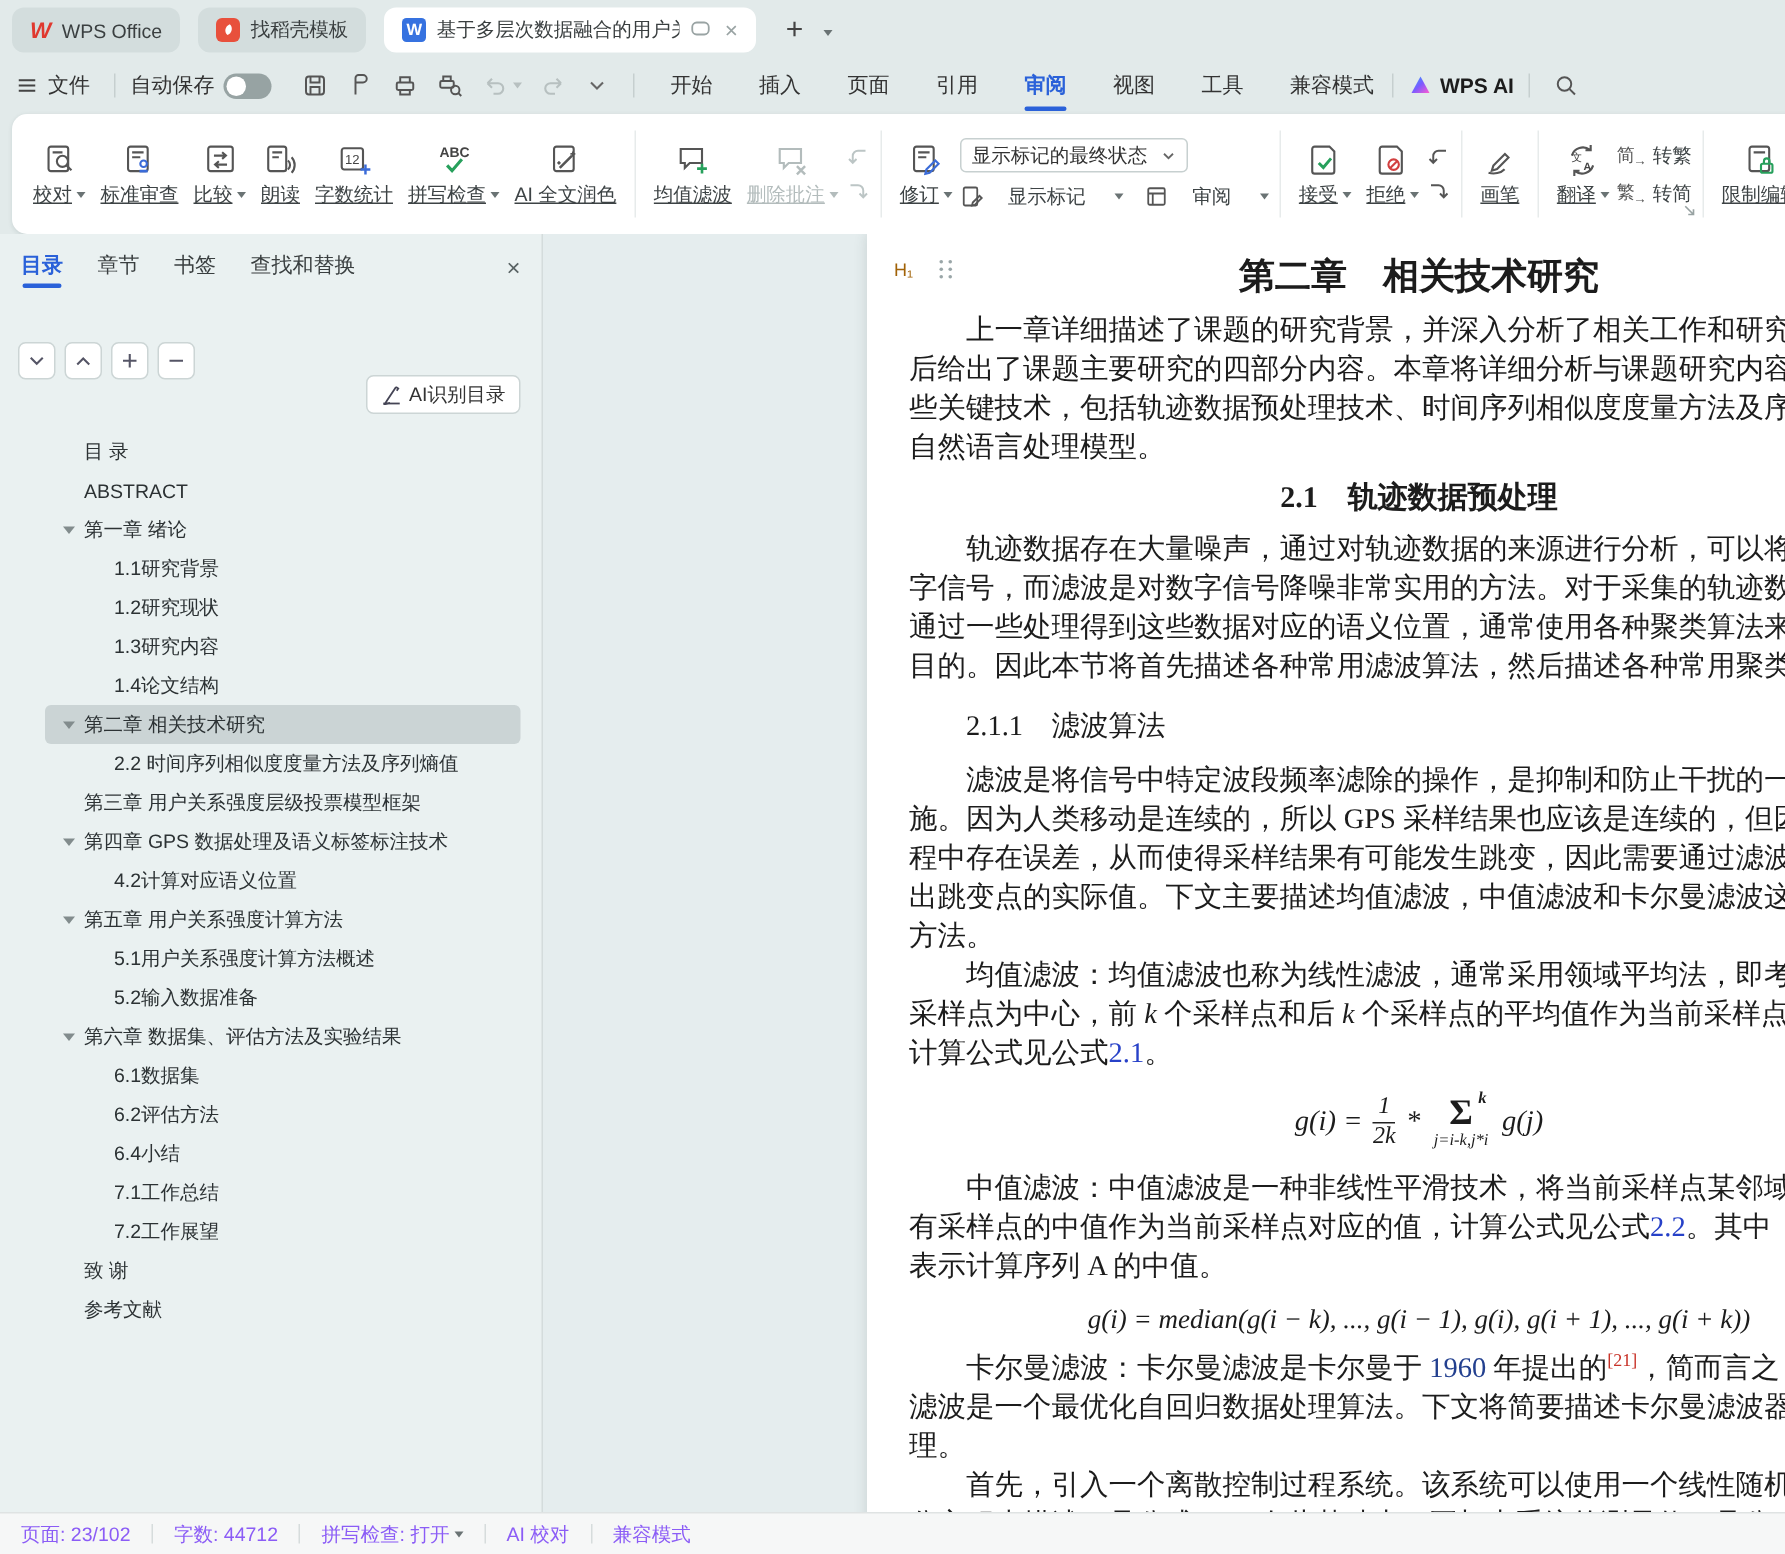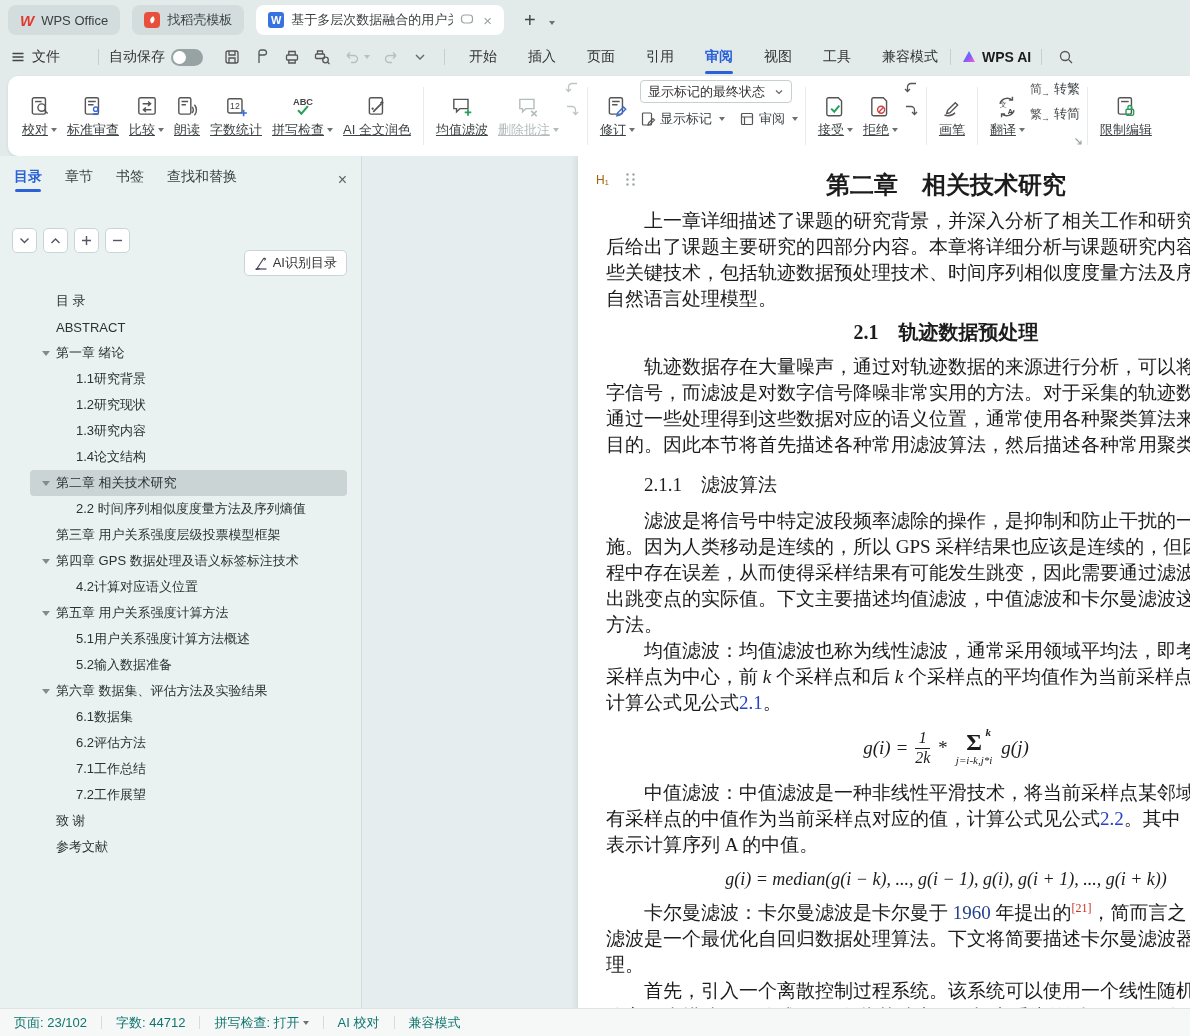--- a/index.html
+++ b/index.html
@@ -14,21 +14,21 @@
   .wps-logo{color:#e0392f;font-weight:800;font-style:italic;font-size:15px;}
   .docer-ic{width:16px;height:16px;border-radius:4px;background:#e8503c;display:flex;align-items:center;justify-content:center;}
   .docw{width:16px;height:16px;border-radius:3px;background:#3672e0;color:#fff;font-weight:bold;
     font-size:11px;display:flex;align-items:center;justify-content:center;}
   .tab-t{max-width:162px;overflow:hidden;white-space:nowrap;}
   .tab-x{color:#9aa4a4;font-size:15px;margin-left:2px;}
   .newtab{font-size:20px;color:#444;margin:0 10px 0 8px;line-height:20px;}
   
   .menubar{position:absolute;top:40px;left:0;right:0;height:34px;display:flex;align-items:center;
     padding-left:10px;font-size:14px;color:#333;}
-  .mb-file{display:flex;align-items:center;gap:6px;margin-right:28px;justify-content:flex-end;}
+  .mb-file{display:flex;align-items:center;gap:6px;margin-right:6px;justify-content:flex-end;}
   .vdiv{width:1px;height:16px;background:#c6cfcf;margin:0 10px;}
   .autosave{display:flex;align-items:center;gap:6px;margin-right:14px;}
   .toggle{width:32px;height:17px;border-radius:9px;background:#97a3a3;position:relative;}
   .toggle .knob{position:absolute;left:2px;top:2px;width:13px;height:13px;border-radius:50%;background:#fff;}
   .qbtn{display:flex;align-items:center;margin:0 6px;color:#555;}
   .qbtn.dis{color:#b7c0c0;}
   .mb-items{display:flex;align-items:center;gap:27px;margin-left:12px;}
   .mb-it{padding:4px 2px;position:relative;}
   .mb-it.active{color:#2a61d9;font-weight:bold;}
   .mb-it.active:after{content:"";position:absolute;left:2px;right:2px;bottom:-4px;height:3px;border-radius:2px;background:#2a61d9;}
@@ -37,24 +37,24 @@
     border-top:4px solid #6a7374;display:inline-block;margin-left:3px;}
   
   .ribbon{position:absolute;top:76px;left:8px;width:1380px;height:80px;background:#fff;border-radius:10px;
     box-shadow:0 1px 3px rgba(80,100,100,.15);display:flex;align-items:center;padding:4px 4px;}
   .rgroup{display:flex;align-items:center;height:100%;padding:0 5px;position:relative;}
   .gsep{width:1px;height:58px;background:#e7ebeb;margin:0 2px;flex:none;}
   .rb{display:flex;flex-direction:column;align-items:center;justify-content:center;gap:4px;
     padding:3px 5px;border-radius:4px;color:#3d4345;font-size:13px;flex:none;}
   .rb .lbl{display:flex;align-items:center;white-space:nowrap;line-height:14px;text-decoration:underline;}
   .rb.dis{color:#b3bcbc;}
-  .rcol{display:flex;flex-direction:column;gap:7px;height:100%;}
+  .rcol{display:flex;flex-direction:column;justify-content:center;gap:7px;height:100%;}
   .rsm{display:flex;align-items:center;color:#555;}
   .rsm.dis{color:#bcc5c5;}
-  .hbtn{display:flex;align-items:center;gap:4px;font-size:13px;color:#3d4345;white-space:nowrap;}
+  .hbtn{display:flex;align-items:center;gap:16px;font-size:13px;color:#3d4345;white-space:nowrap;}
   .select{width:152px;height:23px;border:1px solid #c7d0d0;border-radius:4px;background:#fff;
     display:flex;align-items:center;justify-content:space-between;padding:0 7px;font-size:13px;color:#333;white-space:nowrap;}
   .hrow{display:flex;align-items:center;gap:14px;}
   .launcher{position:absolute;right:2px;bottom:2px;color:#98a2a2;}
   .trrow{display:flex;align-items:center;gap:4px;font-size:13px;color:#3d4345;white-space:nowrap;}
   .trglyph{font-size:12px;color:#555;display:flex;align-items:flex-end;}
   .trglyph .arr{font-size:9px;margin-left:-1px;}
   svg.ic{width:24px;height:24px;}
   svg.ic16{width:16px;height:16px;}
   svg.ic18{width:18px;height:18px;}
@@ -99,21 +99,21 @@
     font-style:italic;font-size:19px;}
   .frac{display:inline-flex;flex-direction:column;align-items:center;line-height:1.05;font-size:16px;}
   .frac .bar{width:100%;border-top:1.4px solid #222;margin:1px 0;}
   .sum{display:inline-flex;flex-direction:column;align-items:center;line-height:1;margin:0 2px;}
   .sum .sym{font-size:24px;font-weight:bold;font-style:normal;position:relative;}
   .sum .sym sup{font-size:11px;position:absolute;top:-3px;right:-9px;font-style:italic;}
   .sum .sub{font-size:11px;margin-top:1px;}
   .formula2{height:30px;line-height:30px;margin:6px 0;text-align:center;font-style:italic;font-size:18px;white-space:nowrap;}
   
   .statusbar{position:absolute;left:0;right:0;bottom:0;height:28px;background:#f6f7f7;border-top:1px solid #dfe3e3;
-    display:flex;align-items:center;padding-left:14px;font-size:13px;color:#0f766e;}
+    display:flex;align-items:center;padding-left:14px;font-size:13px;color:#8b5cf6;}
   .ssep{width:1px;height:13px;background:#d6dcdc;margin:0 14px;}
   .sitem{display:flex;align-items:center;white-space:nowrap;}
 </style>
 </head>
 <body>
 
 <div class="window">
 
   <div class="tabbar">
     <div class="tab">
@@ -608,20 +608,24 @@
             </span>
             <span>第六章 数据集、评估方法及实验结果</span>
           </div>
           <div class="toc-row lvl-1">
 
             <span>6.1数据集</span>
           </div>
           <div class="toc-row lvl-1">
 
             <span>6.2评估方法</span>
+          </div>
+          <div class="toc-row lvl-1">
+
+            <span>6.4小结</span>
           </div>
           <div class="toc-row lvl-1">
 
             <span>7.1工作总结</span>
           </div>
           <div class="toc-row lvl-1">
 
             <span>7.2工作展望</span>
           </div>
           <div class="toc-row lvl-0">

